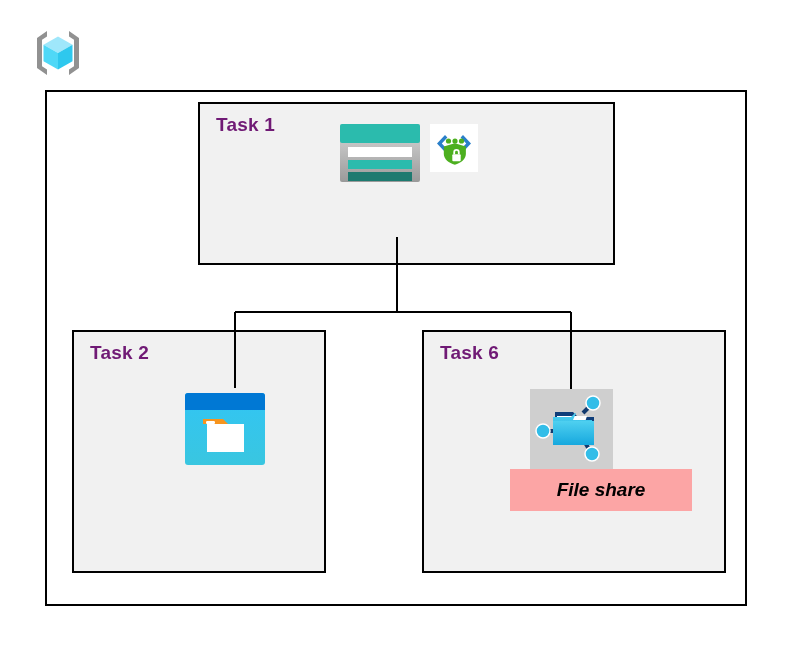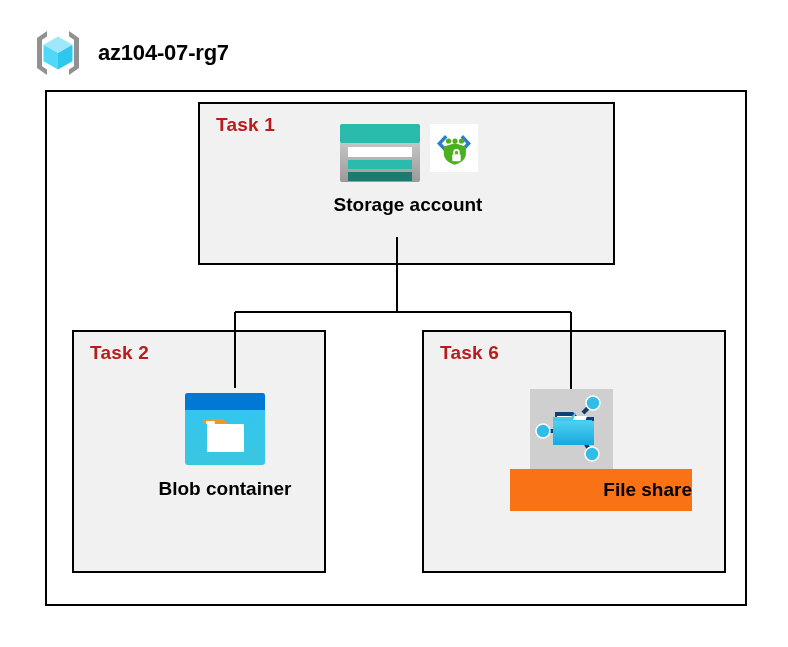--- a/index.html
+++ b/index.html
@@ -54,21 +54,21 @@
   #task1-box  { left: 198px; top: 102px; width: 417px; height: 163px; }
   #task2-box  { left: 72px;  top: 330px; width: 254px; height: 243px; }
   #task3-box  { left: 422px; top: 330px; width: 304px; height: 243px; }
 
   .task-label {
     position: absolute;
     left: 16px;
     top: 10px;
     font-size: 19px;
     font-weight: bold;
-    color: #b91c1c;
+    color: #701a75;
     letter-spacing: 0.2px;
   }
 
   
   #connectors {
     position: absolute;
     left: 0; top: 0;
     width: 788px; height: 647px;
     pointer-events: none;
   }
@@ -123,24 +123,25 @@
     width: 83px;
     height: 81px;
     background: #cfcfcf;
   }
   #fs-label-plate {
     position: absolute;
     left: 10px;
     top: 80px;
     width: 182px;
     height: 42px;
-    background: #f97316;
-    display: flex;
-    align-items: center;
-    justify-content: flex-end;
+    background: #fca5a5;
+    display: flex;
+    align-items: center;
+    justify-content: center;
+    font-style: italic;
   }
   #fs-label-plate .node-caption { margin-top: 0; }
   #fs-icon-wrap {
     position: absolute;
     left: 33px;
     top: 2px;
     width: 78px;
     height: 78px;
   }
 </style>
@@ -155,21 +156,20 @@
 
       <path d="M39 6 L49 13 L49 43 L39 50 L39 44.5 L44 41.2 L44 14.8 L39 11.5 Z" fill="#919191"></path>
 
       <path d="M28 11.5 L42.5 19.8 L28 28 L13.5 19.8 Z" fill="#9fe7fb"></path>
 
       <path d="M13.5 19.8 L28 28 L28 44.5 L13.5 36.2 Z" fill="#4fd8f7"></path>
 
       <path d="M42.5 19.8 L42.5 36.2 L28 44.5 L28 28 Z" fill="#2ec8ee"></path>
     </svg>
   </span>
-  <span id="rg-title">az104-07-rg7</span>
 </div>
 
 <div class="box" id="outer-box"></div>
 
 <div class="box task-box" id="task1-box">
   <span class="task-label">Task 1</span>
 </div>
 
 <div class="box task-box" id="task2-box">
   <span class="task-label">Task 2</span>
@@ -219,42 +219,40 @@
         <circle cx="25" cy="17" r="2.6" fill="#4caf1f"></circle>
         <circle cx="31.5" cy="17" r="2.6" fill="#4caf1f"></circle>
 
         <path d="M25 20 L37 23.5 L37 31.5 C37 37.5 31.5 41.5 25 43.5 C18.5 41.5 13 37.5 13 31.5 L13 23.5 Z" fill="#4caf1f" transform="translate(0,-1) scale(0.92) translate(2,2)"></path>
 
         <rect x="22.3" y="30.2" width="8.4" height="7" rx="1" fill="#ffffff"></rect>
         <path d="M24.2 30.2 L24.2 28.2 A2.3 2.3 0 0 1 28.8 28.2 L28.8 30.2" stroke="#ffffff" stroke-width="1.8" fill="none"></path>
       </svg>
     </span>
   </div>
-  <div class="node-caption">Storage account</div>
 </div>
 
 <div id="blob-node">
   <span>
     <svg width="86" height="78" viewBox="0 0 86 78" aria-hidden="true">
       <defs>
         <linearGradient id="blobBody" x1="0" y1="0" x2="0" y2="1">
           <stop offset="0%" stop-color="#32c5f4"></stop>
           <stop offset="100%" stop-color="#39c6e0"></stop>
         </linearGradient>
       </defs>
       <rect x="3" y="3" width="80" height="72" rx="3" fill="url(#blobBody)"></rect>
       <path d="M3 6 a3 3 0 0 1 3 -3 h74 a3 3 0 0 1 3 3 v14 h-80 z" fill="#0078d4"></path>
 
       <path d="M21 29 h20 l5 5 h-25 z" fill="#f7941e"></path>
       <rect x="24" y="31" width="9" height="3" rx="1.2" fill="#ffffff"></rect>
 
       <rect x="25" y="34" width="37" height="28" fill="#ffffff"></rect>
     </svg>
   </span>
-  <div class="node-caption">Blob container</div>
 </div>
 
 <div id="fileshare-node">
   <div id="fs-icon-plate"></div>
   <div id="fs-icon-wrap">
     <svg width="78" height="78" viewBox="0 0 78 78" aria-hidden="true">
       <defs>
         <linearGradient id="fsFolder" x1="0" y1="0" x2="0" y2="1">
           <stop offset="0%" stop-color="#4fd0f0"></stop>
           <stop offset="100%" stop-color="#16a8de"></stop>

